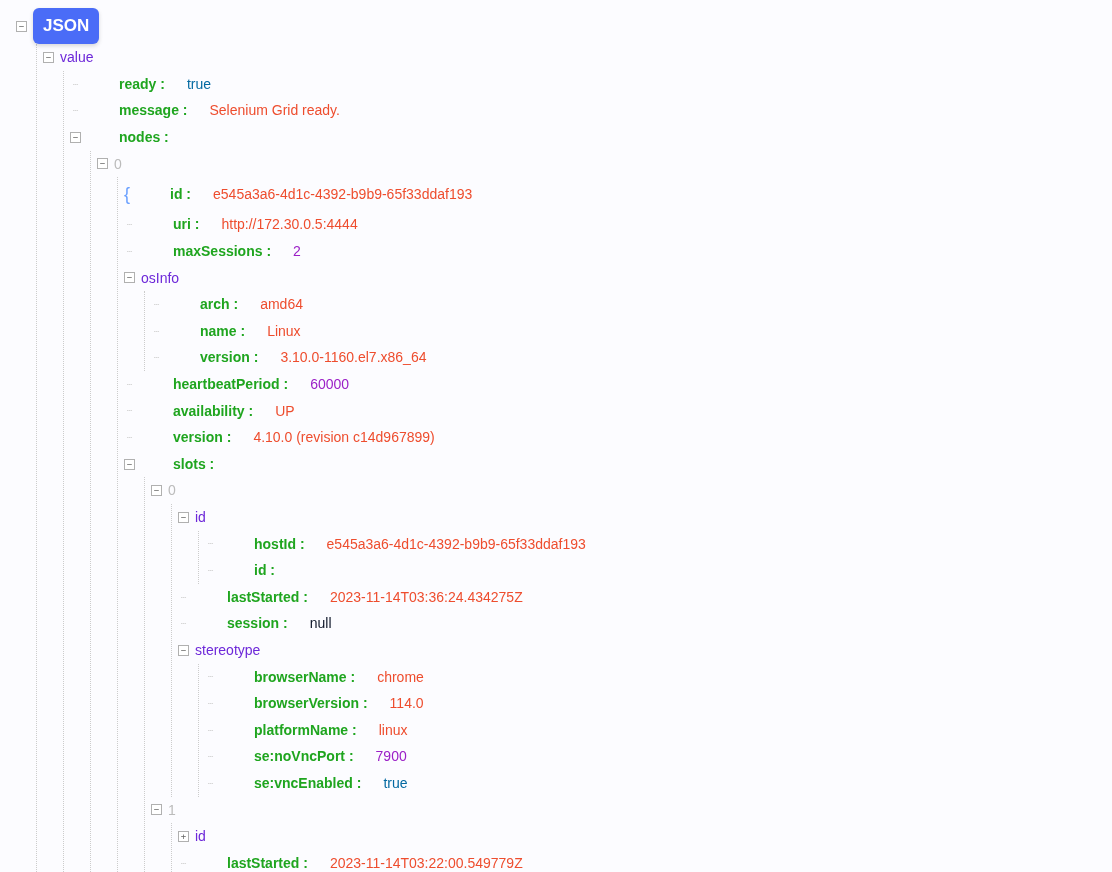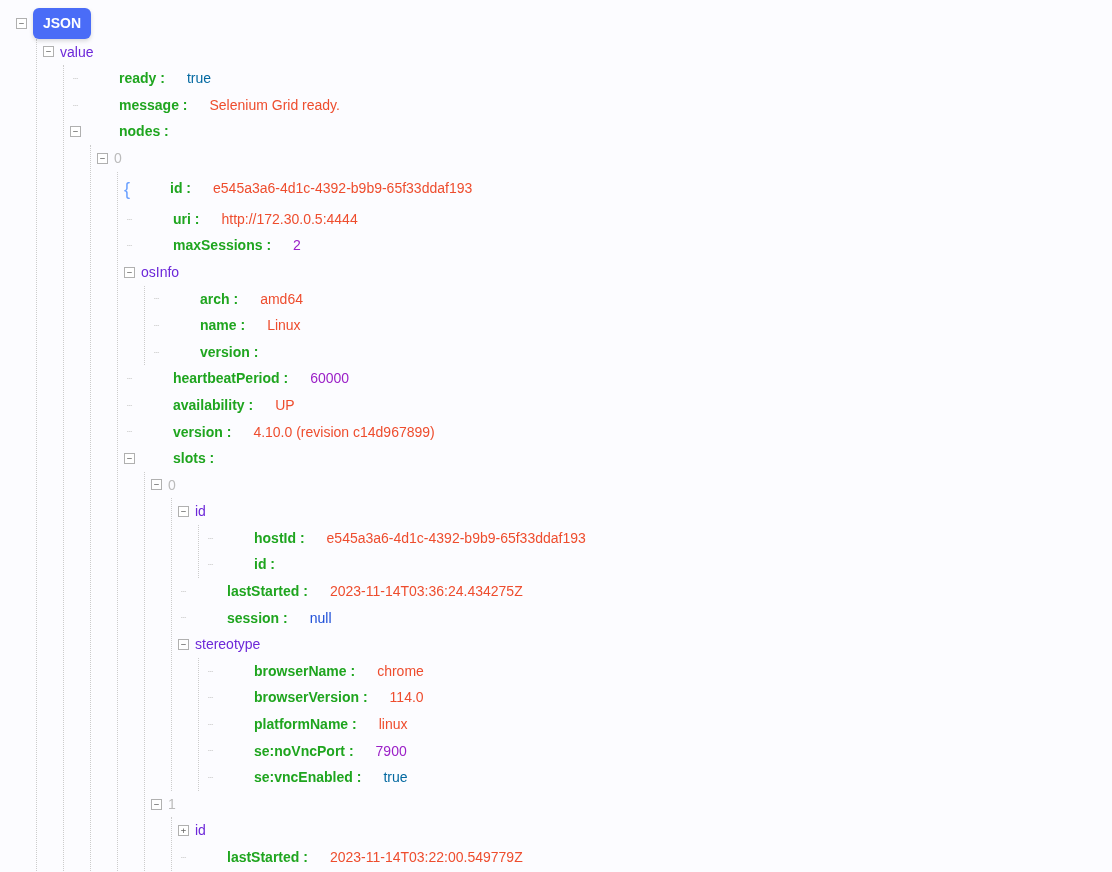--- a/index.html
+++ b/index.html
@@ -33,31 +33,31 @@
     color: #ccc;
     font-family: monospace;
     font-size: 10px;
   }
   .badge {
     background: #4a6cf7;
     color: #fff;
     border-radius: 6px;
     padding: 2px 10px;
     font-weight: 700;
-    font-size: 14px;
+    font-size: 17px;
     box-shadow: 0 2px 4px rgba(0,0,0,0.15);
   }
   .key { color: #1fa51f; font-weight: 700; margin-left: 32px; }
   .key::after { content: " :"; }
   .key-plain { color: #6d28d9; }
   .idx { color: #bbb; }
   .val-str { color: #ee4d2e; }
   .val-bool { color: #0369a1; }
   .val-num { color: #9b1fc7; }
-  .val-null { color: #1d4ed8; }
+  .val-null { color: #0f172a; }
   .curly { color: #6aa0ff; font-size: 18px; font-weight: 400; margin-right: 2px; }
   .gap { display:inline-block; width:10px; }
 </style>
 </head>
 <body>
 
 <div class="tree">
 
   <div class="node">
     <div class="row">
@@ -156,20 +156,21 @@
                           <span class="key">name</span>
                           <span class="gap"></span>
                           <span class="val-str">Linux</span>
                         </div>
                       </div>
                       <div class="node">
                         <div class="row">
                           <span class="dash">┄</span>
                           <span class="key">version</span>
                           <span class="gap"></span>
+                          <span class="val-str">3.10.0-1160.el7.x86_64</span>
                         </div>
                       </div>
                     </div>
                   </div>
 
                   <div class="node">
                     <div class="row">
                       <span class="dash">┄</span>
                       <span class="key">heartbeatPeriod</span>
                       <span class="gap"></span>

